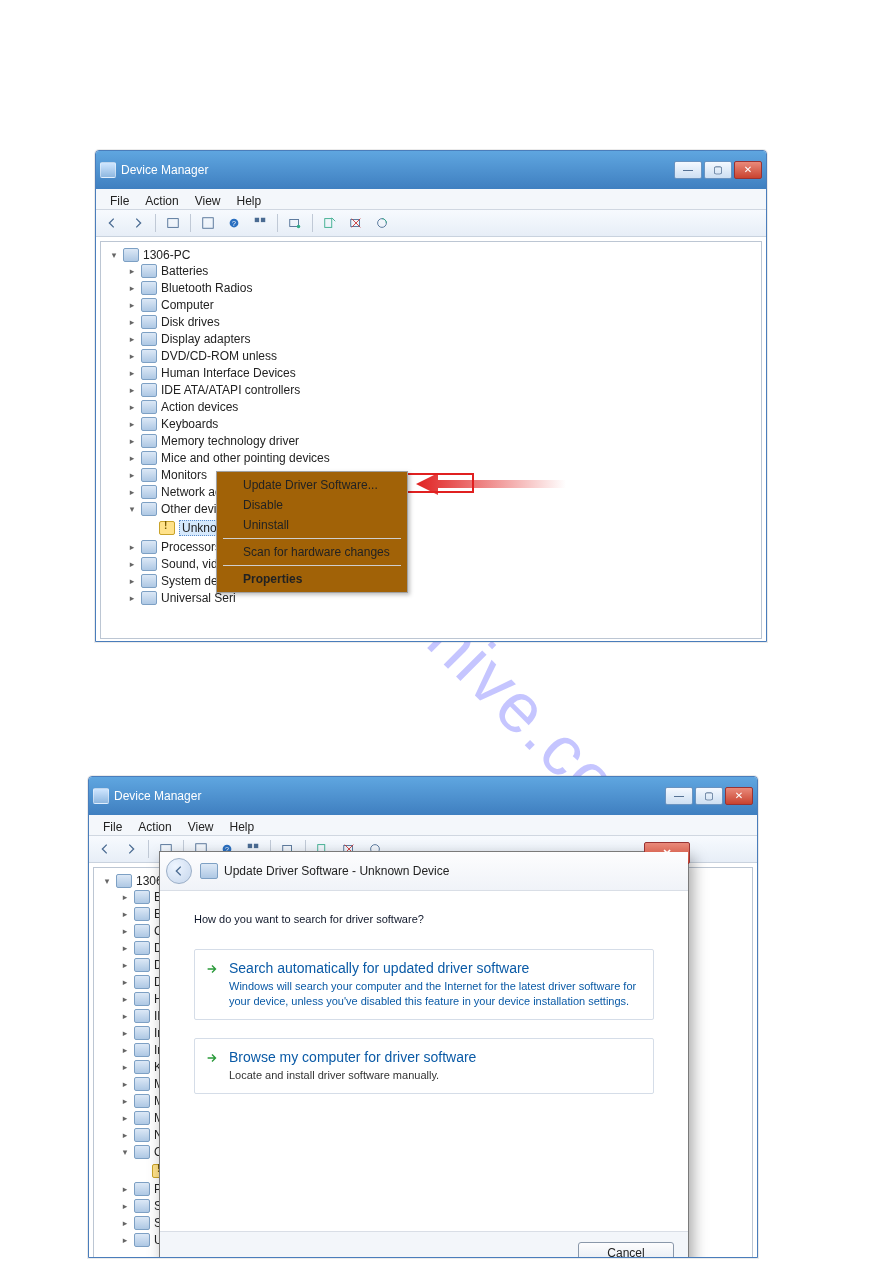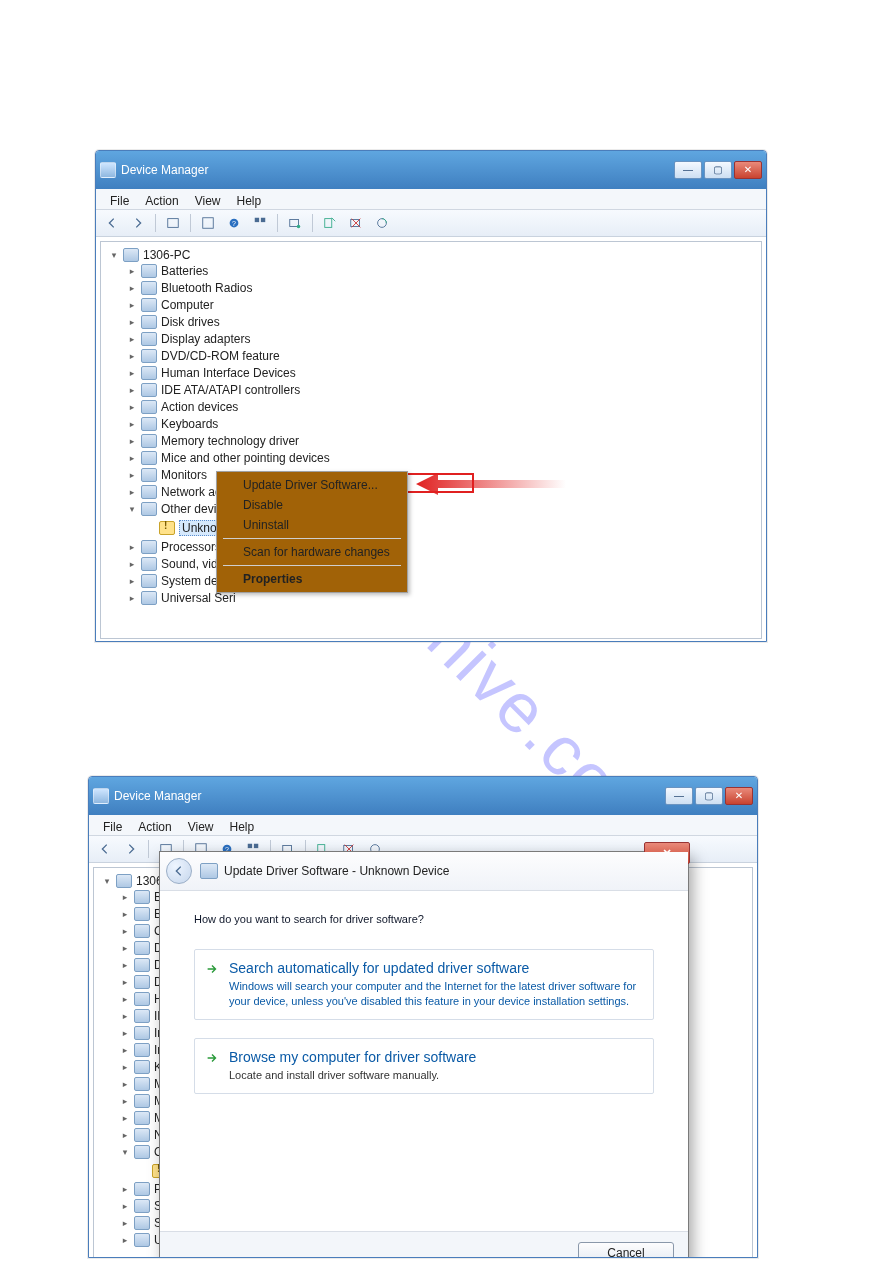--- a/index.html
+++ b/index.html
@@ -406,21 +406,21 @@
                     <span>Disk drives</span>
                   </span></li>
                 <li><span class="row">
                     <span class="expander">▸</span>
                     <span class="node-icon"></span>
                     <span>Display adapters</span>
                   </span></li>
                 <li><span class="row">
                     <span class="expander">▸</span>
                     <span class="node-icon"></span>
-                    <span>DVD/CD-ROM feature</span>
+                    <span>DVD/CD-ROM unless</span>
                   </span></li>
                 <li><span class="row">
                     <span class="expander">▸</span>
                     <span class="node-icon"></span>
                     <span>Human Interface Devices</span>
                   </span></li>
                 <li><span class="row">
                     <span class="expander">▸</span>
                     <span class="node-icon"></span>
                     <span>IDE ATA/ATAPI controllers</span>

